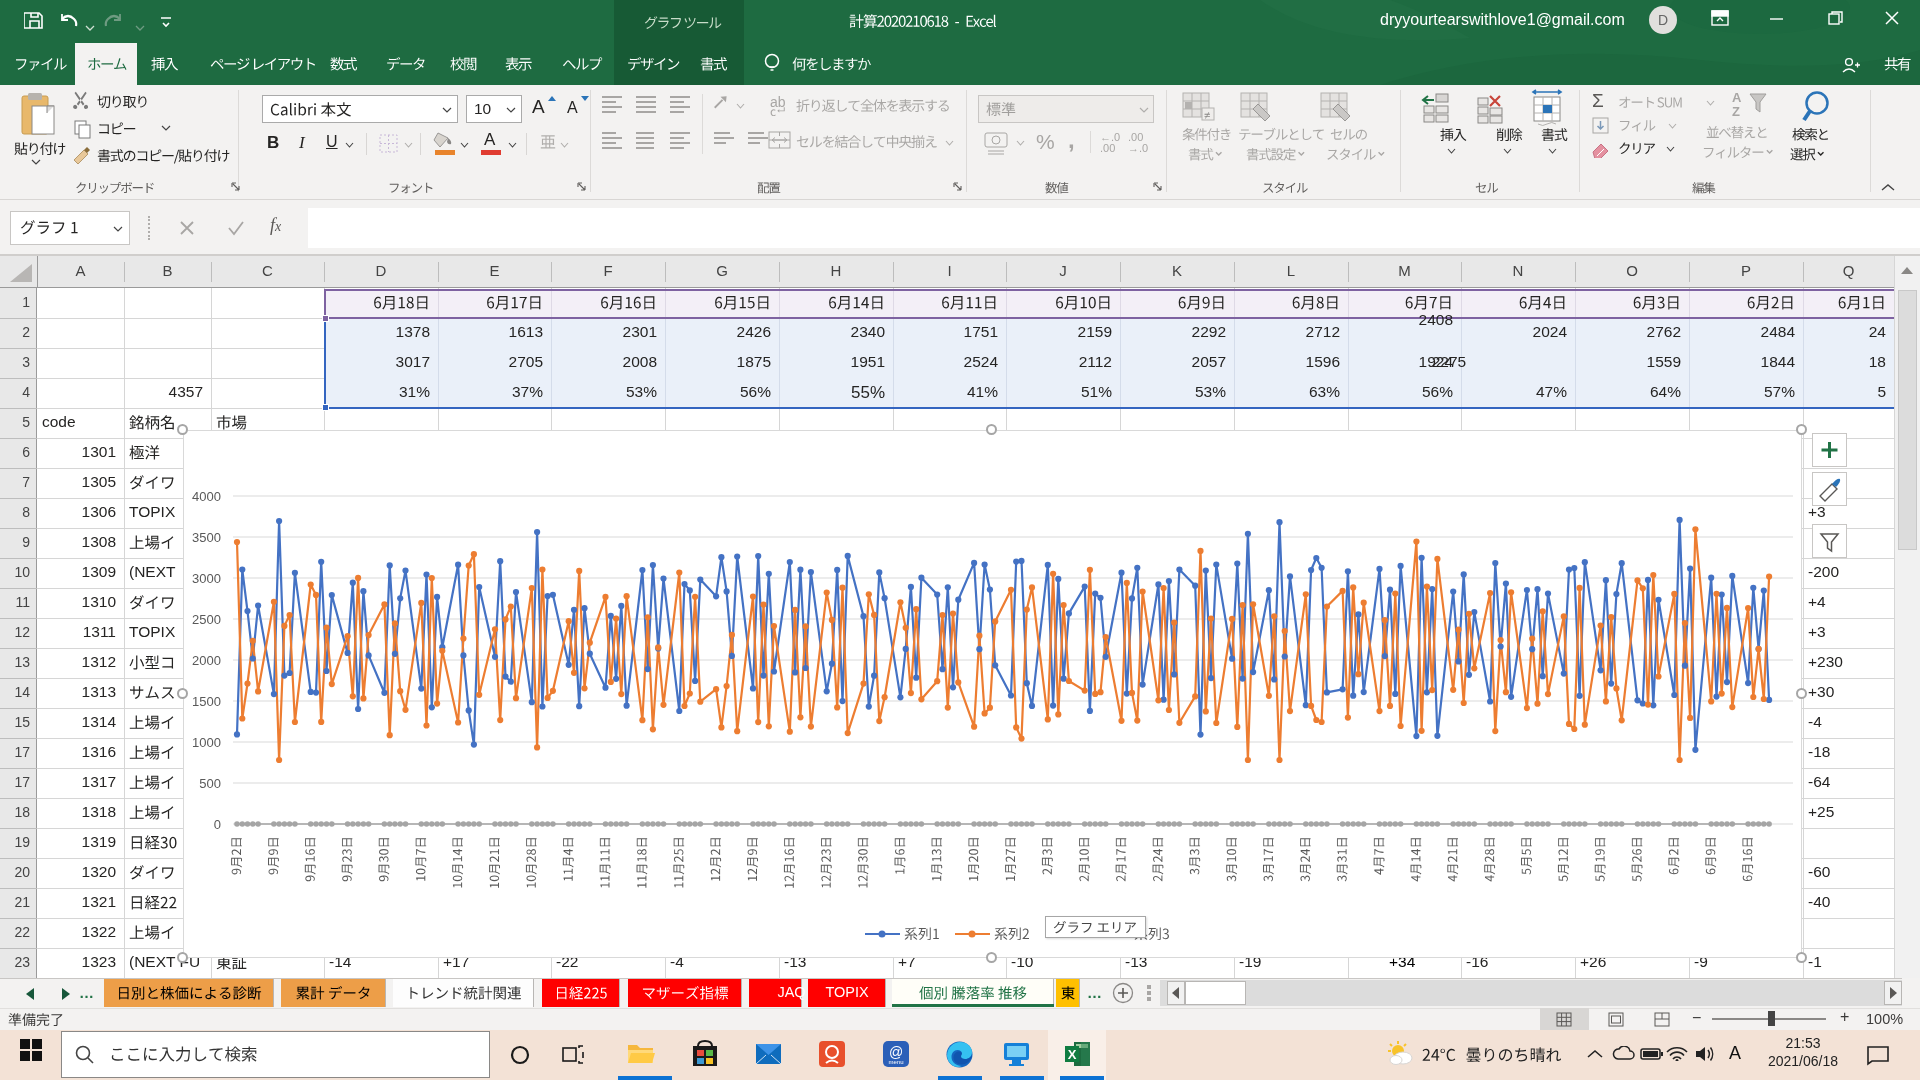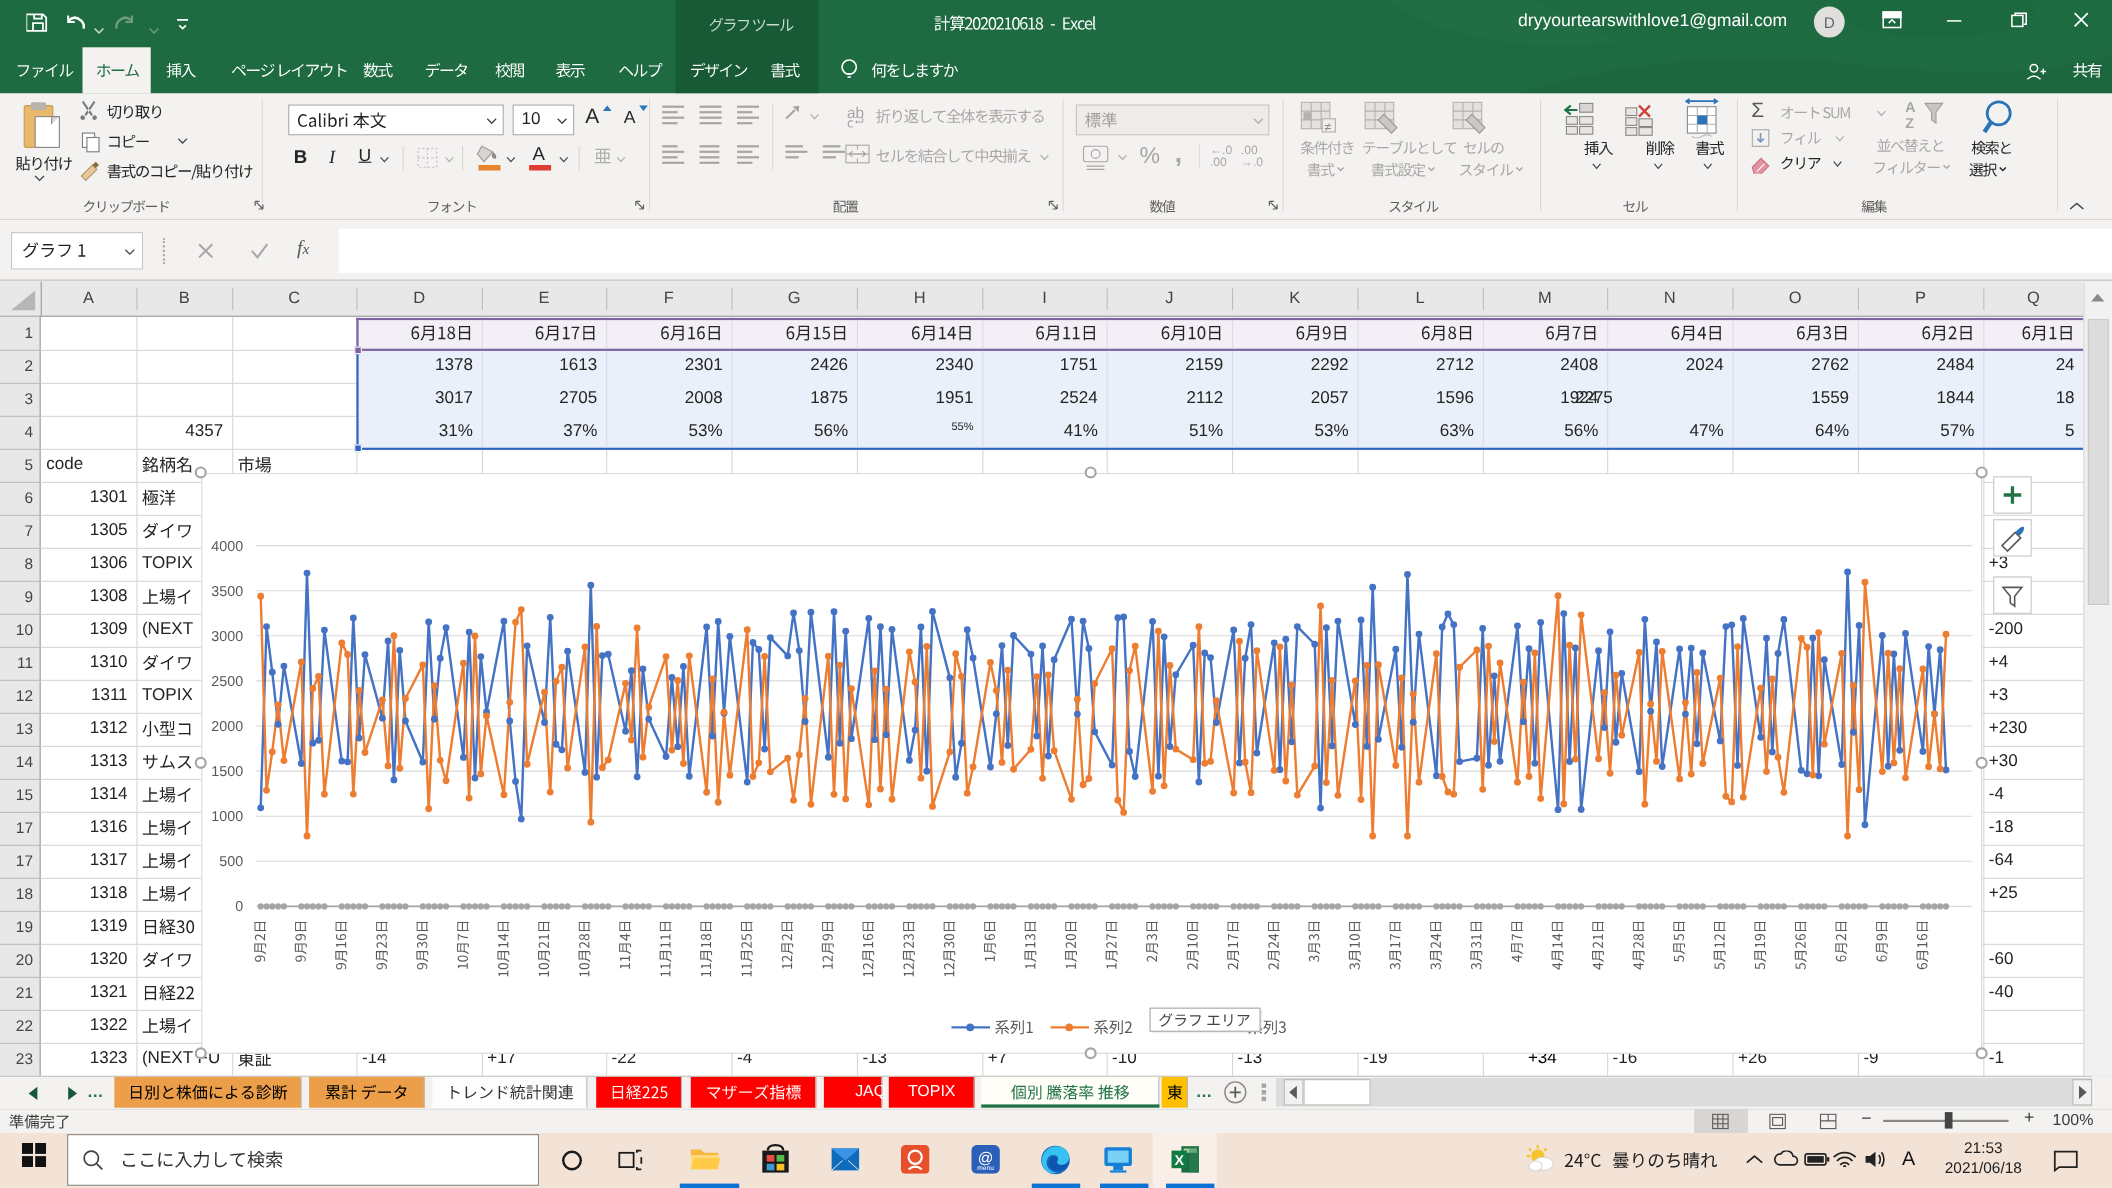--- a/index.html
+++ b/index.html
@@ -1074,21 +1074,21 @@
     </svg>
 <div class="txt" style="left:324px;top:323px;width:106px;text-align:right;color:#252423;font-size:15.5px;">1378</div>
 <div class="txt" style="left:438px;top:323px;width:105px;text-align:right;color:#252423;font-size:15.5px;">1613</div>
 <div class="txt" style="left:551px;top:323px;width:106px;text-align:right;color:#252423;font-size:15.5px;">2301</div>
 <div class="txt" style="left:665px;top:323px;width:106px;text-align:right;color:#252423;font-size:15.5px;">2426</div>
 <div class="txt" style="left:779px;top:323px;width:106px;text-align:right;color:#252423;font-size:15.5px;">2340</div>
 <div class="txt" style="left:893px;top:323px;width:105px;text-align:right;color:#252423;font-size:15.5px;">1751</div>
 <div class="txt" style="left:1006px;top:323px;width:106px;text-align:right;color:#252423;font-size:15.5px;">2159</div>
 <div class="txt" style="left:1120px;top:323px;width:106px;text-align:right;color:#252423;font-size:15.5px;">2292</div>
 <div class="txt" style="left:1234px;top:323px;width:106px;text-align:right;color:#252423;font-size:15.5px;">2712</div>
-<div class="txt" style="left:1348px;top:323px;width:105px;text-align:right;color:#252423;font-size:15.5px;">2408</div>
+<div class="txt" style="left:1348px;top:311px;width:105px;text-align:right;color:#252423;font-size:15.5px;">2408</div>
 <div class="txt" style="left:1461px;top:323px;width:106px;text-align:right;color:#252423;font-size:15.5px;">2024</div>
 <div class="txt" style="left:1575px;top:323px;width:106px;text-align:right;color:#252423;font-size:15.5px;">2762</div>
 <div class="txt" style="left:1689px;top:323px;width:106px;text-align:right;color:#252423;font-size:15.5px;">2484</div>
 <div class="txt" style="left:1803px;top:323px;width:83px;text-align:right;color:#252423;font-size:15.5px;">24</div>
 <div class="txt" style="left:324px;top:353px;width:106px;text-align:right;color:#252423;font-size:15.5px;">3017</div>
 <div class="txt" style="left:438px;top:353px;width:105px;text-align:right;color:#252423;font-size:15.5px;">2705</div>
 <div class="txt" style="left:551px;top:353px;width:106px;text-align:right;color:#252423;font-size:15.5px;">2008</div>
 <div class="txt" style="left:665px;top:353px;width:106px;text-align:right;color:#252423;font-size:15.5px;">1875</div>
 <div class="txt" style="left:779px;top:353px;width:106px;text-align:right;color:#252423;font-size:15.5px;">1951</div>
 <div class="txt" style="left:893px;top:353px;width:105px;text-align:right;color:#252423;font-size:15.5px;">2524</div>
@@ -1098,21 +1098,21 @@
 <div class="txt" style="left:1348px;top:353px;width:105px;text-align:right;color:#252423;font-size:15.5px;">1924</div>
 <div class="txt" style="left:1396px;top:353px;width:106px;text-align:center;color:#252423;font-size:15.5px;">2275</div>
 <div class="txt" style="left:1575px;top:353px;width:106px;text-align:right;color:#252423;font-size:15.5px;">1559</div>
 <div class="txt" style="left:1689px;top:353px;width:106px;text-align:right;color:#252423;font-size:15.5px;">1844</div>
 <div class="txt" style="left:1803px;top:353px;width:83px;text-align:right;color:#252423;font-size:15.5px;">18</div>
 <div class="txt" style="left:124px;top:383px;width:79px;text-align:right;color:#252423;font-size:15.5px;">4357</div>
 <div class="txt" style="left:324px;top:383px;width:106px;text-align:right;color:#252423;font-size:15.5px;">31%</div>
 <div class="txt" style="left:438px;top:383px;width:105px;text-align:right;color:#252423;font-size:15.5px;">37%</div>
 <div class="txt" style="left:551px;top:383px;width:106px;text-align:right;color:#252423;font-size:15.5px;">53%</div>
 <div class="txt" style="left:665px;top:383px;width:106px;text-align:right;color:#252423;font-size:15.5px;">56%</div>
-<div class="txt" style="left:779px;top:383px;width:106px;text-align:right;color:#252423;font-size:10px;">55%</div>
+<div class="txt" style="left:779px;top:383px;width:106px;text-align:right;color:#252423;font-size:17px;">55%</div>
 <div class="txt" style="left:893px;top:383px;width:105px;text-align:right;color:#252423;font-size:15.5px;">41%</div>
 <div class="txt" style="left:1006px;top:383px;width:106px;text-align:right;color:#252423;font-size:15.5px;">51%</div>
 <div class="txt" style="left:1120px;top:383px;width:106px;text-align:right;color:#252423;font-size:15.5px;">53%</div>
 <div class="txt" style="left:1234px;top:383px;width:106px;text-align:right;color:#252423;font-size:15.5px;">63%</div>
 <div class="txt" style="left:1348px;top:383px;width:105px;text-align:right;color:#252423;font-size:15.5px;">56%</div>
 <div class="txt" style="left:1461px;top:383px;width:106px;text-align:right;color:#252423;font-size:15.5px;">47%</div>
 <div class="txt" style="left:1575px;top:383px;width:106px;text-align:right;color:#252423;font-size:15.5px;">64%</div>
 <div class="txt" style="left:1689px;top:383px;width:106px;text-align:right;color:#252423;font-size:15.5px;">57%</div>
 <div class="txt" style="left:1803px;top:383px;width:83px;text-align:right;color:#252423;font-size:15.5px;">5</div>
 <div class="txt" style="left:42px;top:413px;color:#252423;font-size:15.5px;">code</div>

